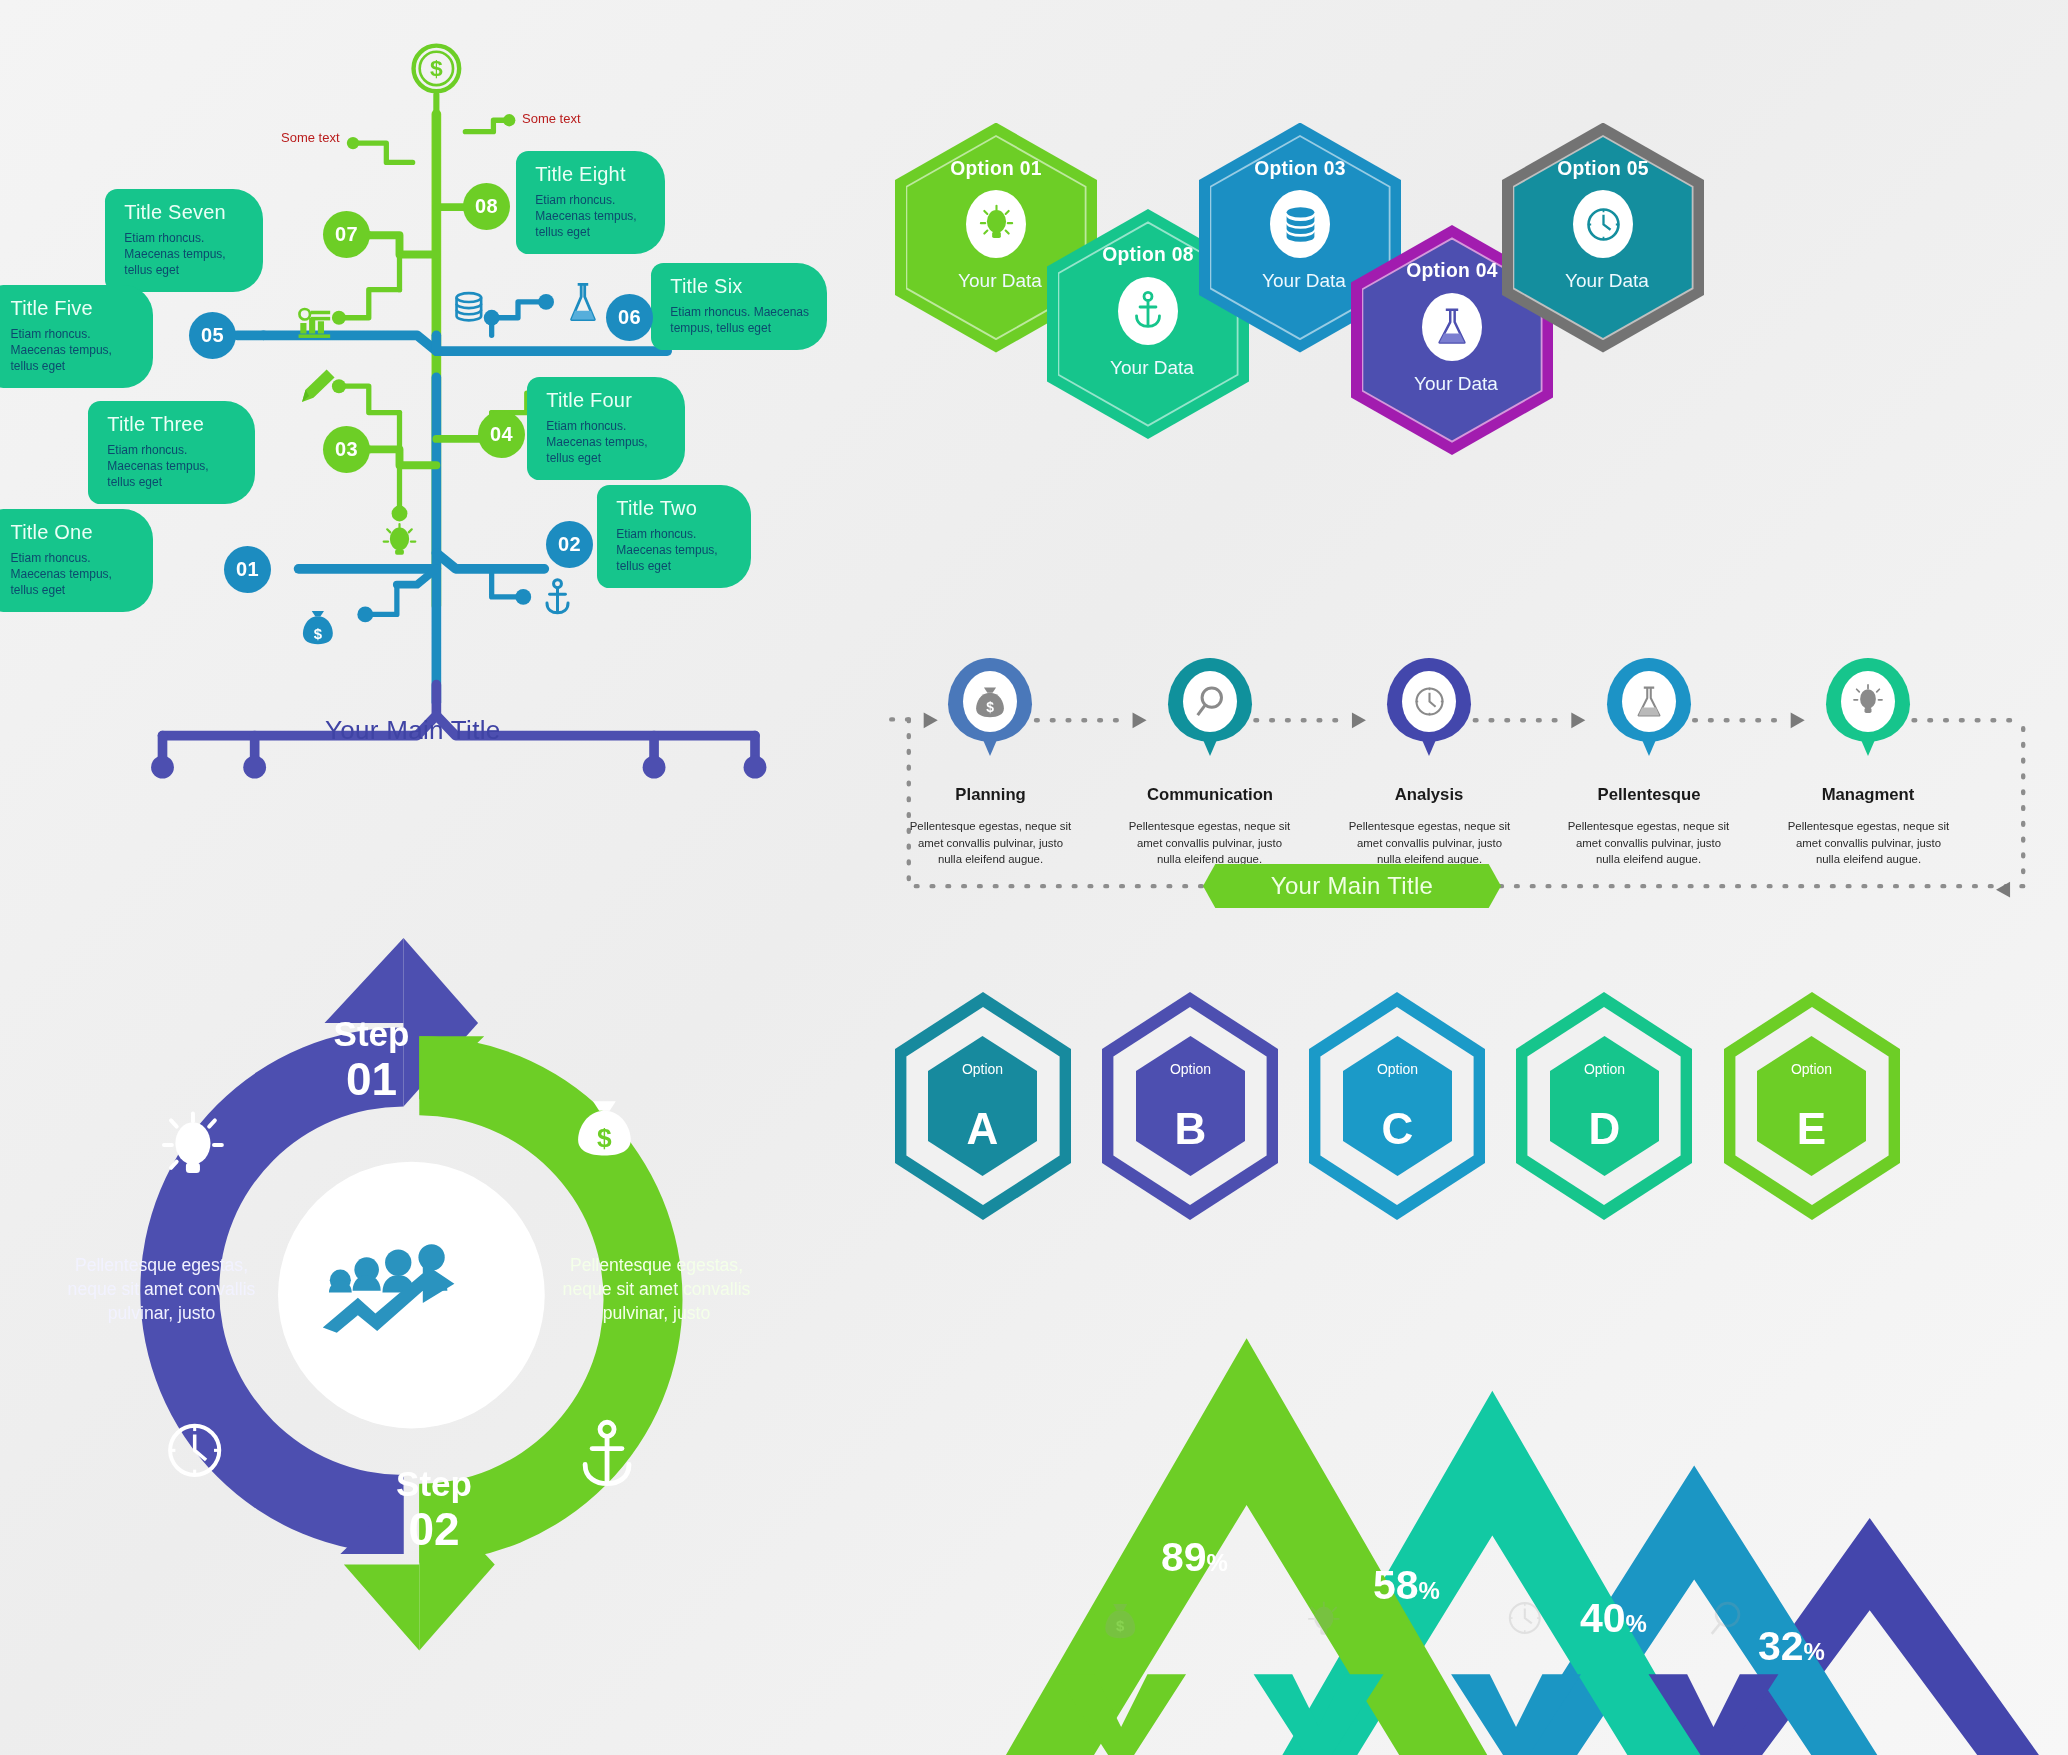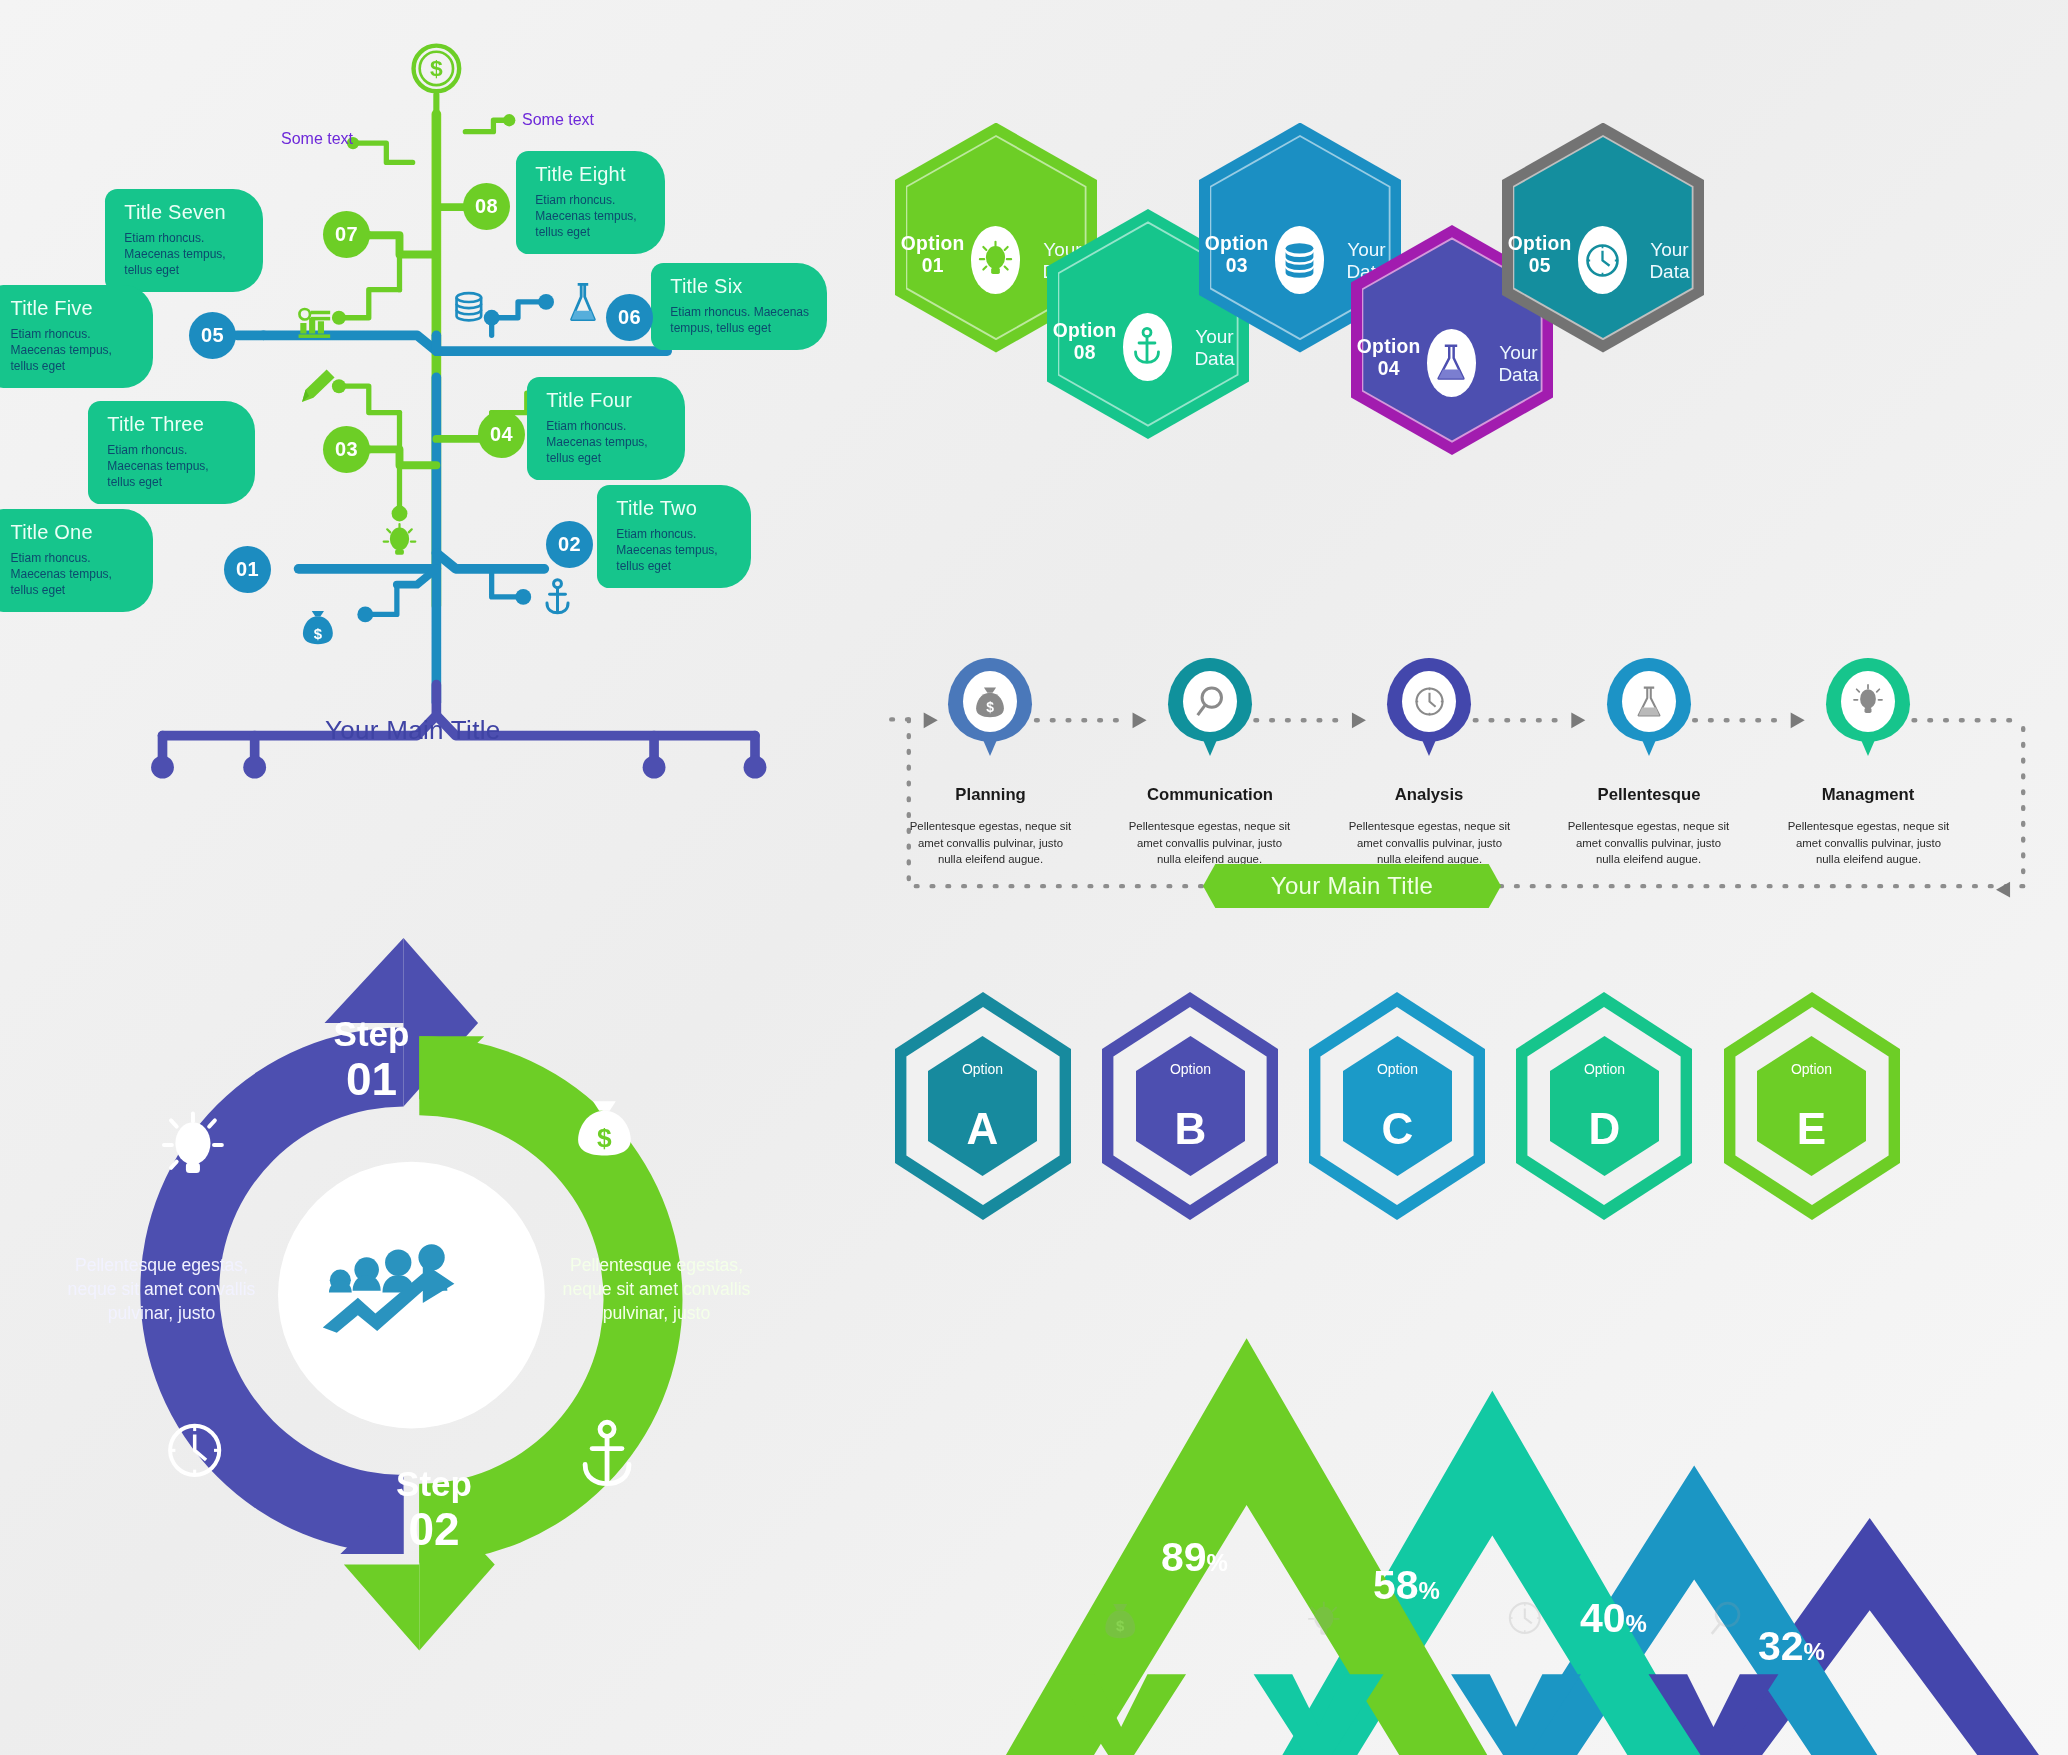--- a/index.html
+++ b/index.html
@@ -30,21 +30,21 @@
   .card-body { font-size: 12px; line-height: 1.35; color: #0c4a6e; }
   .node-badge {
     position: absolute; width: 47px; height: 47px; border-radius: 50%;
     display: flex; align-items: center; justify-content: center;
     color: #fff; font-size: 20px; font-weight: 700; letter-spacing: 0.4px;
     box-shadow: 0 0 0 0 rgba(0,0,0,0);
   }
   .badge-green { background: #6DCE26; }
   .badge-blue  { background: #1C8CC0; }
   .some-text {
-    position: absolute; font-size: 16px; color: #6d28d9;
+    position: absolute; font-size: 13px; color: #b91c1c;
   }
   .main-title-tree {
     position: absolute; font-size: 26px; color: #3f43a4; font-weight: 400;
     letter-spacing: 0.3px;
   }
 
   
   #hex-options { left: 895px; top: 105px; width: 1159px; height: 377px; }
   .hexbig {
     position: absolute; width: 202px; height: 230px;
@@ -55,22 +55,22 @@
     position: absolute; left: 10.5px; top: 12.3px; right: 10.5px; bottom: 12.3px;
     clip-path: polygon(50% 0%, 100% 25%, 100% 75%, 50% 100%, 0% 75%, 0% 25%);
     background: rgba(255,255,255,.55);
   }
   .hexbig .inner-fill {
     position: absolute; left: 12.3px; top: 14.5px; right: 12.3px; bottom: 14.5px;
     clip-path: polygon(50% 0%, 100% 25%, 100% 75%, 50% 100%, 0% 75%, 0% 25%);
   }
   .hexbig .hx-content {
     position: relative; z-index: 3; width: 100%; height: 100%;
-    display: flex; flex-direction: row; align-items: center;
-    justify-content: flex-start; padding-top: 35px; text-align: center;
+    display: flex; flex-direction: column; align-items: center;
+    justify-content: flex-start; padding-top: 35px;
   }
   .hx-label { color: #fff; font-size: 19.3px; font-weight: 700; letter-spacing: 0.3px; }
   .hx-iconwrap {
     width: 60px; height: 68px; border-radius: 50%; background: #fff;
     margin-top: 10.5px; display: flex; align-items: center; justify-content: center;
   }
   .hx-data { color: #eef9ff; font-size: 19px; margin-top: 12.3px; margin-left: 8px; }
 
   
   #pin-process { left: 878px; top: 579px; width: 1176px; height: 351px; }

